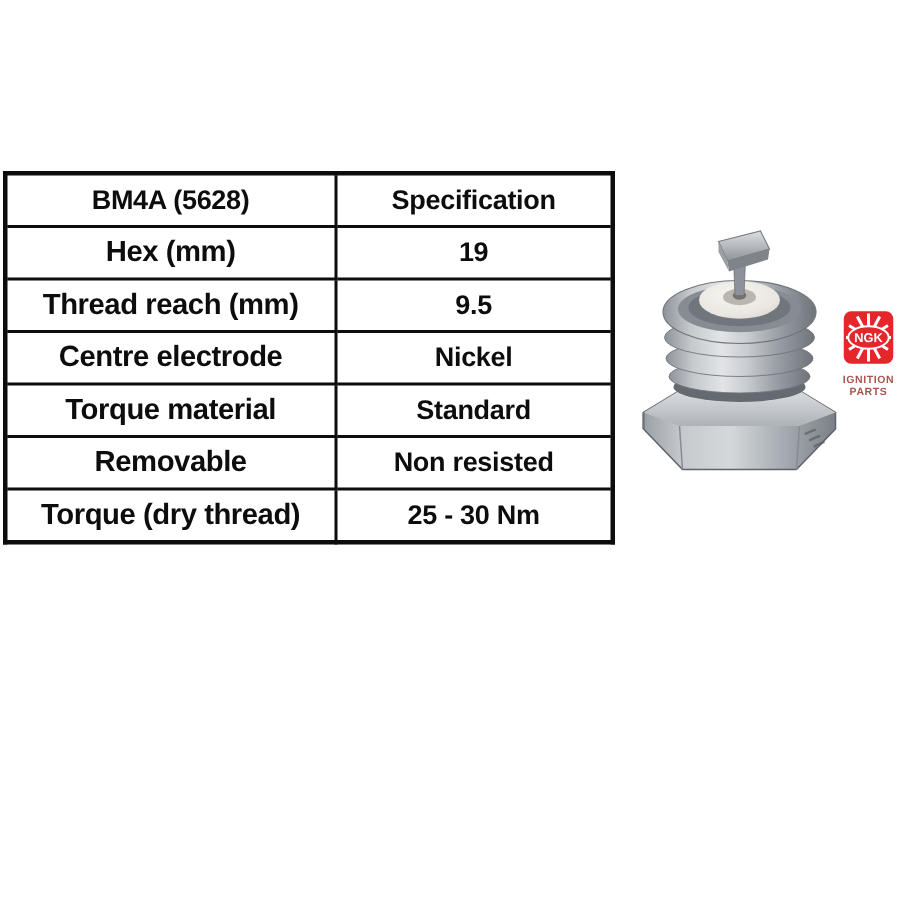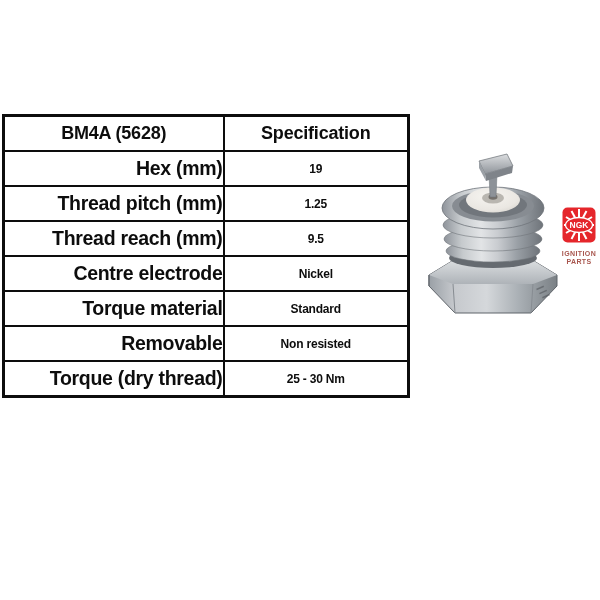--- a/index.html
+++ b/index.html
@@ -20,25 +20,25 @@
   table.spec td,table.spec th{
     border:2px solid #0d0d0d;
     height:33px;padding:0;
     color:#0d0d0d;
     font-weight:bold;
     white-space:nowrap;
     overflow:visible;
     vertical-align:middle;
   }
   td.lbl{
-    text-align:right;padding-left:6px;
+    text-align:center;padding-left:6px;
     font-size:19.5px;letter-spacing:-0.3px;
   }
   td.val,th.hdr{
-    text-align:center;font-size:12px;letter-spacing:-0.2px;
+    text-align:center;font-size:18px;letter-spacing:-0.2px;
   }
   th.hdr{font-size:18px;}
   
   .plug-wrap{
     position:absolute;left:423px;top:152px;width:140px;height:172px;
   }
   .brand-wrap{
     position:absolute;left:559px;top:207px;width:40px;
     text-align:center;
   }
@@ -58,24 +58,20 @@
       <col class="c2">
     </colgroup>
   <tbody>
     <tr>
       <th class="hdr">BM4A (5628)</th>
       <th class="hdr">Specification</th>
     </tr>
     <tr>
       <td class="lbl">Hex (mm)</td>
       <td class="val">19</td>
-    </tr>
-    <tr>
-      <td class="lbl">Thread pitch (mm)</td>
-      <td class="val">1.25</td>
     </tr>
     <tr>
       <td class="lbl">Thread reach (mm)</td>
       <td class="val">9.5</td>
     </tr>
     <tr>
       <td class="lbl">Centre electrode</td>
       <td class="val">Nickel</td>
     </tr>
     <tr>

